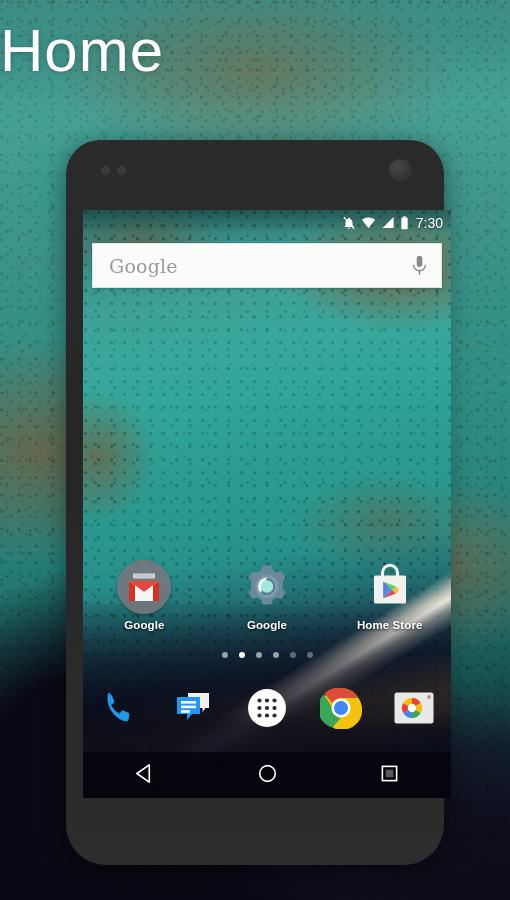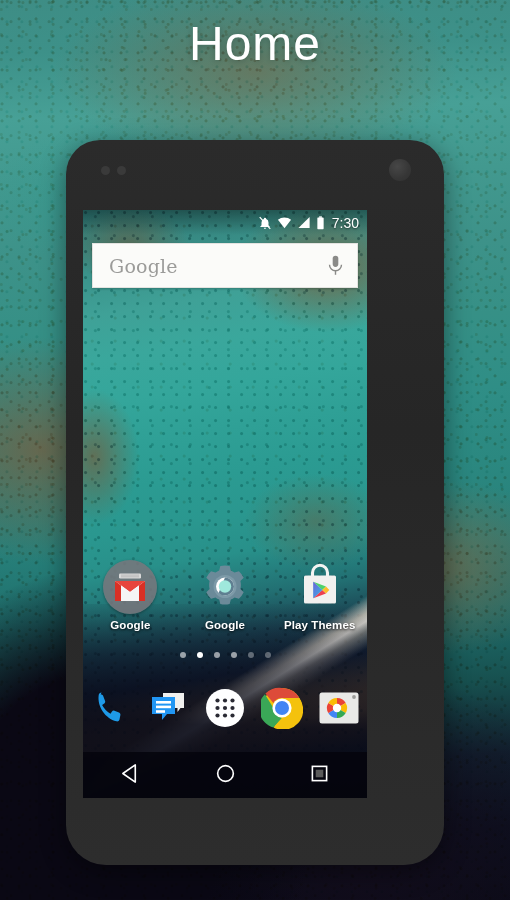--- a/index.html
+++ b/index.html
@@ -38,22 +38,22 @@
       radial-gradient(circle at 5% 38%, rgba(92,70,46,.30) 0 1px, transparent 2px),
       radial-gradient(circle at 46% 45%, rgba(30,90,88,.30) 0 1px, transparent 2px);
     background-size:17px 17px, 23px 23px, 19px 19px, 29px 29px, 21px 21px, 25px 25px, 15px 15px;
     opacity:.85;
     mix-blend-mode:overlay;
   }
 
   
   #page-title{
     position:absolute; top:18px; left:0; right:0;
-    text-align:center;
-    font-size:48px;
+    text-align:left;
+    font-size:60px;
     font-weight:300;
     letter-spacing:1px;
     color:#ffffff;
     line-height:1.1;
     text-shadow:0 1px 6px rgba(0,0,0,.22);
     z-index:5;
   }
 
   
   #phone{
@@ -74,21 +74,21 @@
   #front-camera{
     position:absolute; top:19px; right:33px;
     width:22px; height:22px; border-radius:50%;
     background:radial-gradient(circle at 38% 34%, #474747 0%, #363636 60%, #303030 100%);
   }
 
   
   #screen{
     position:absolute;
     left:17px; top:70px;
-    width:284px; height:588px;
+    width:368px; height:588px;
     overflow:hidden;
     background:#1b6f6e;
   }
   #wallpaper-inner{
     position:absolute; inset:0;
     background:
       radial-gradient(ellipse 46% 15% at 86% 10%, rgba(120,92,58,.80) 0%, rgba(120,92,58,0) 72%),
       radial-gradient(ellipse 30% 9% at 16% 6%, rgba(110,85,55,.55) 0%, rgba(110,85,55,0) 72%),
       radial-gradient(ellipse 22% 16% at 4% 42%, rgba(118,90,58,.68) 0%, rgba(118,90,58,0) 72%),
       radial-gradient(ellipse 34% 11% at 82% 53%, rgba(112,88,56,.42) 0%, rgba(112,88,56,0) 74%),
@@ -315,21 +315,21 @@
               </g>
               <defs>
                 <linearGradient id="pgrad" x1="0" y1="0" x2="1" y2="1">
                   <stop offset="0" stop-color="#7b4dd6" stop-opacity=".85"></stop>
                   <stop offset="1" stop-color="#39b0e5" stop-opacity=".55"></stop>
                 </linearGradient>
               </defs>
             </svg>
           </div>
         </div>
-        <div class="app-label">Play Themes</div>
+        <div class="app-label">Home Store</div>
       </div>
 
     </div>
 
     <div id="page-indicator">
       <span class="dot"></span>
       <span class="dot active"></span>
       <span class="dot"></span>
       <span class="dot"></span>
       <span class="dot faint"></span>

